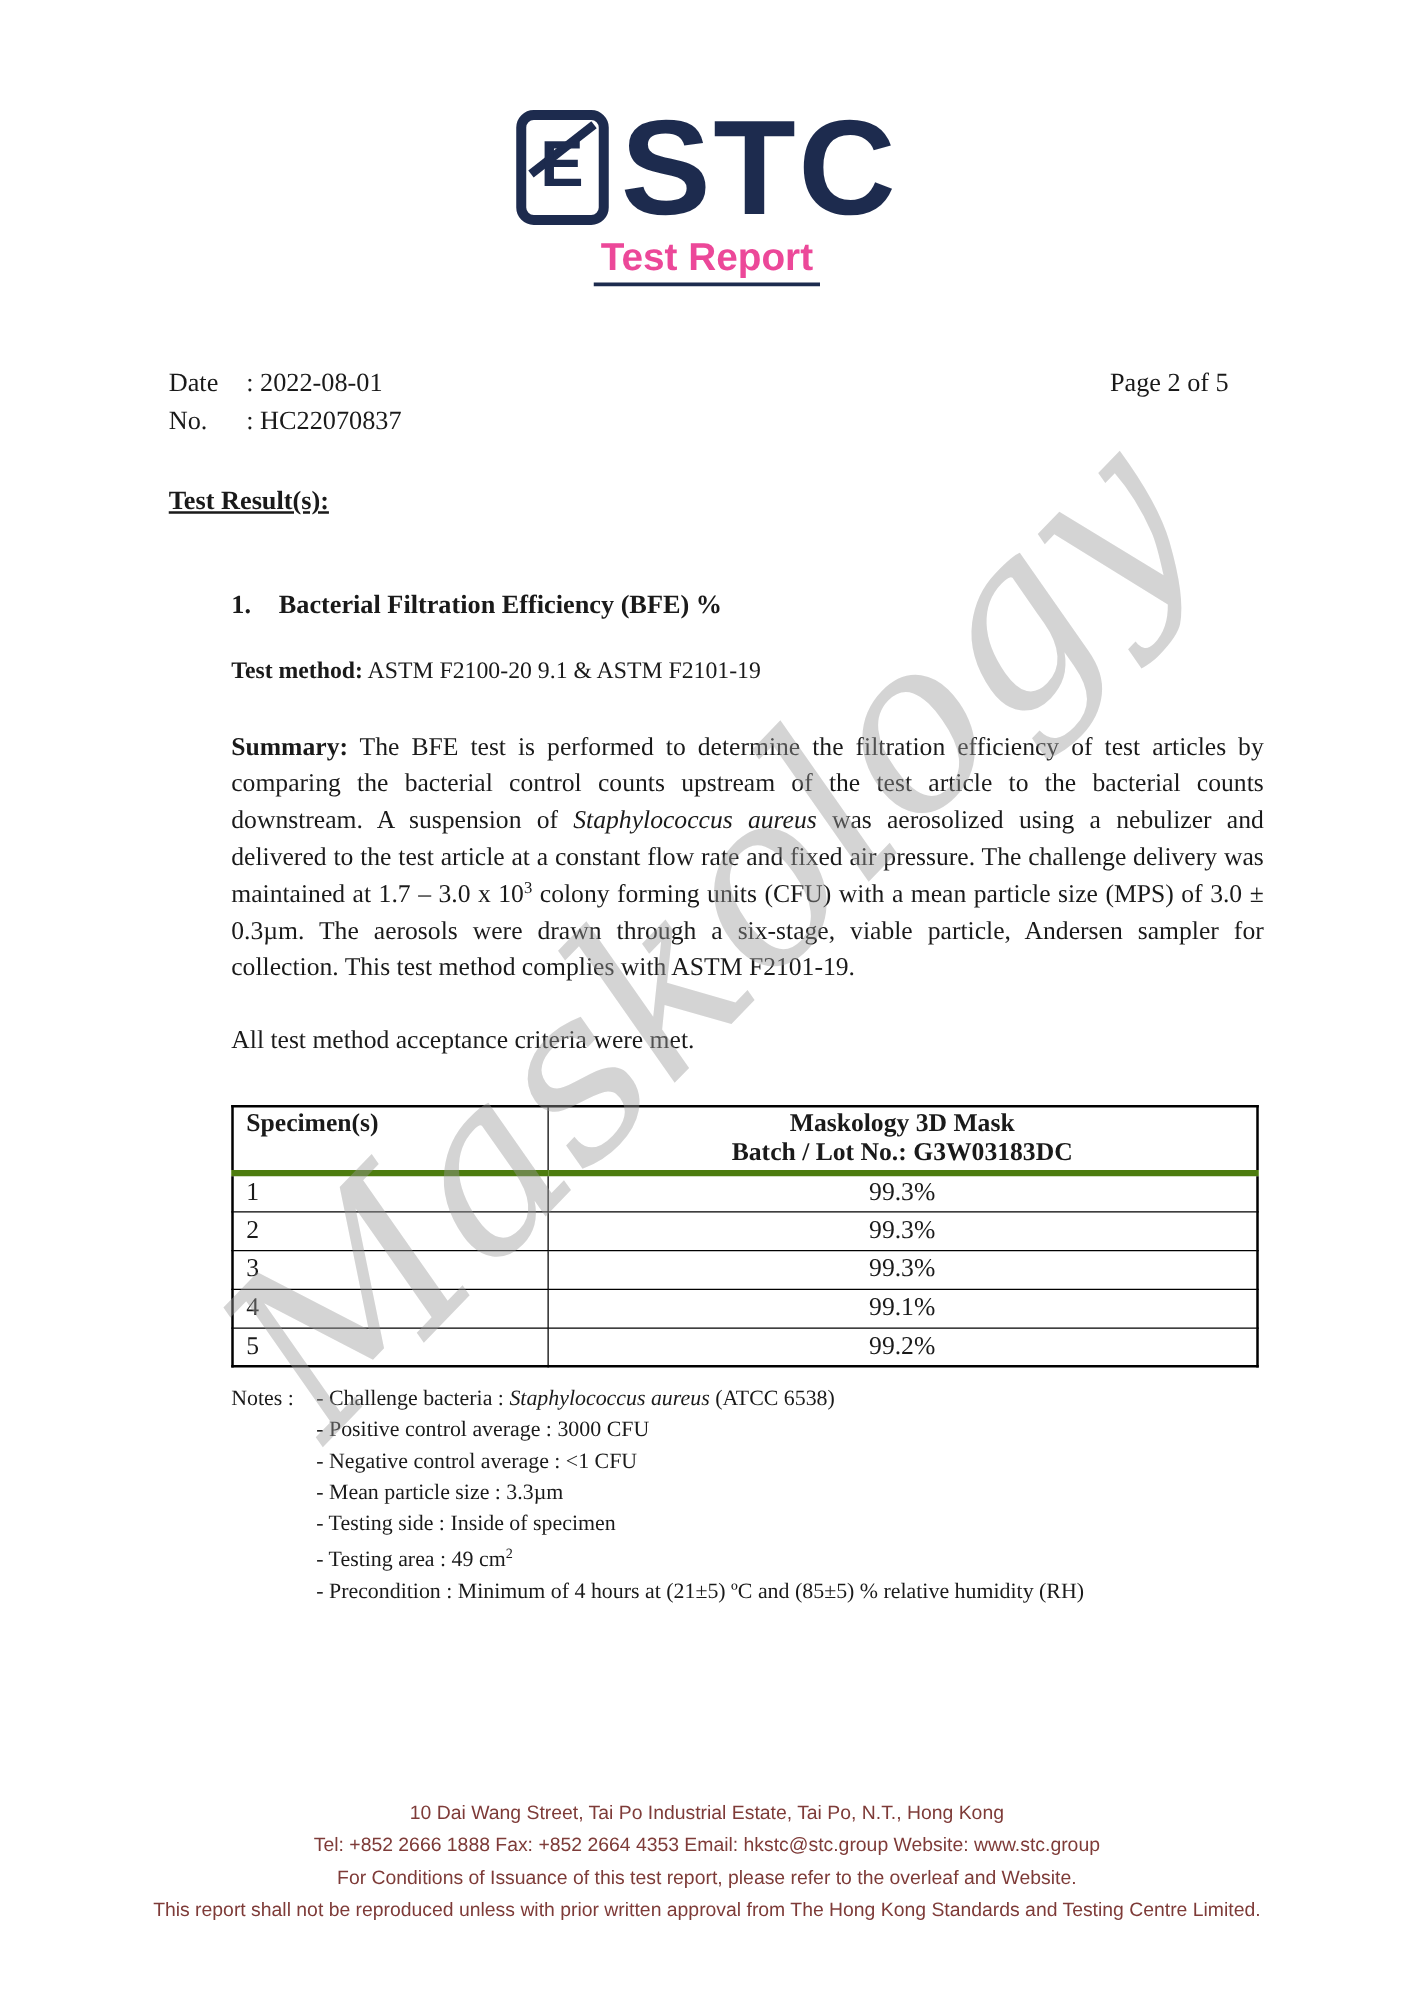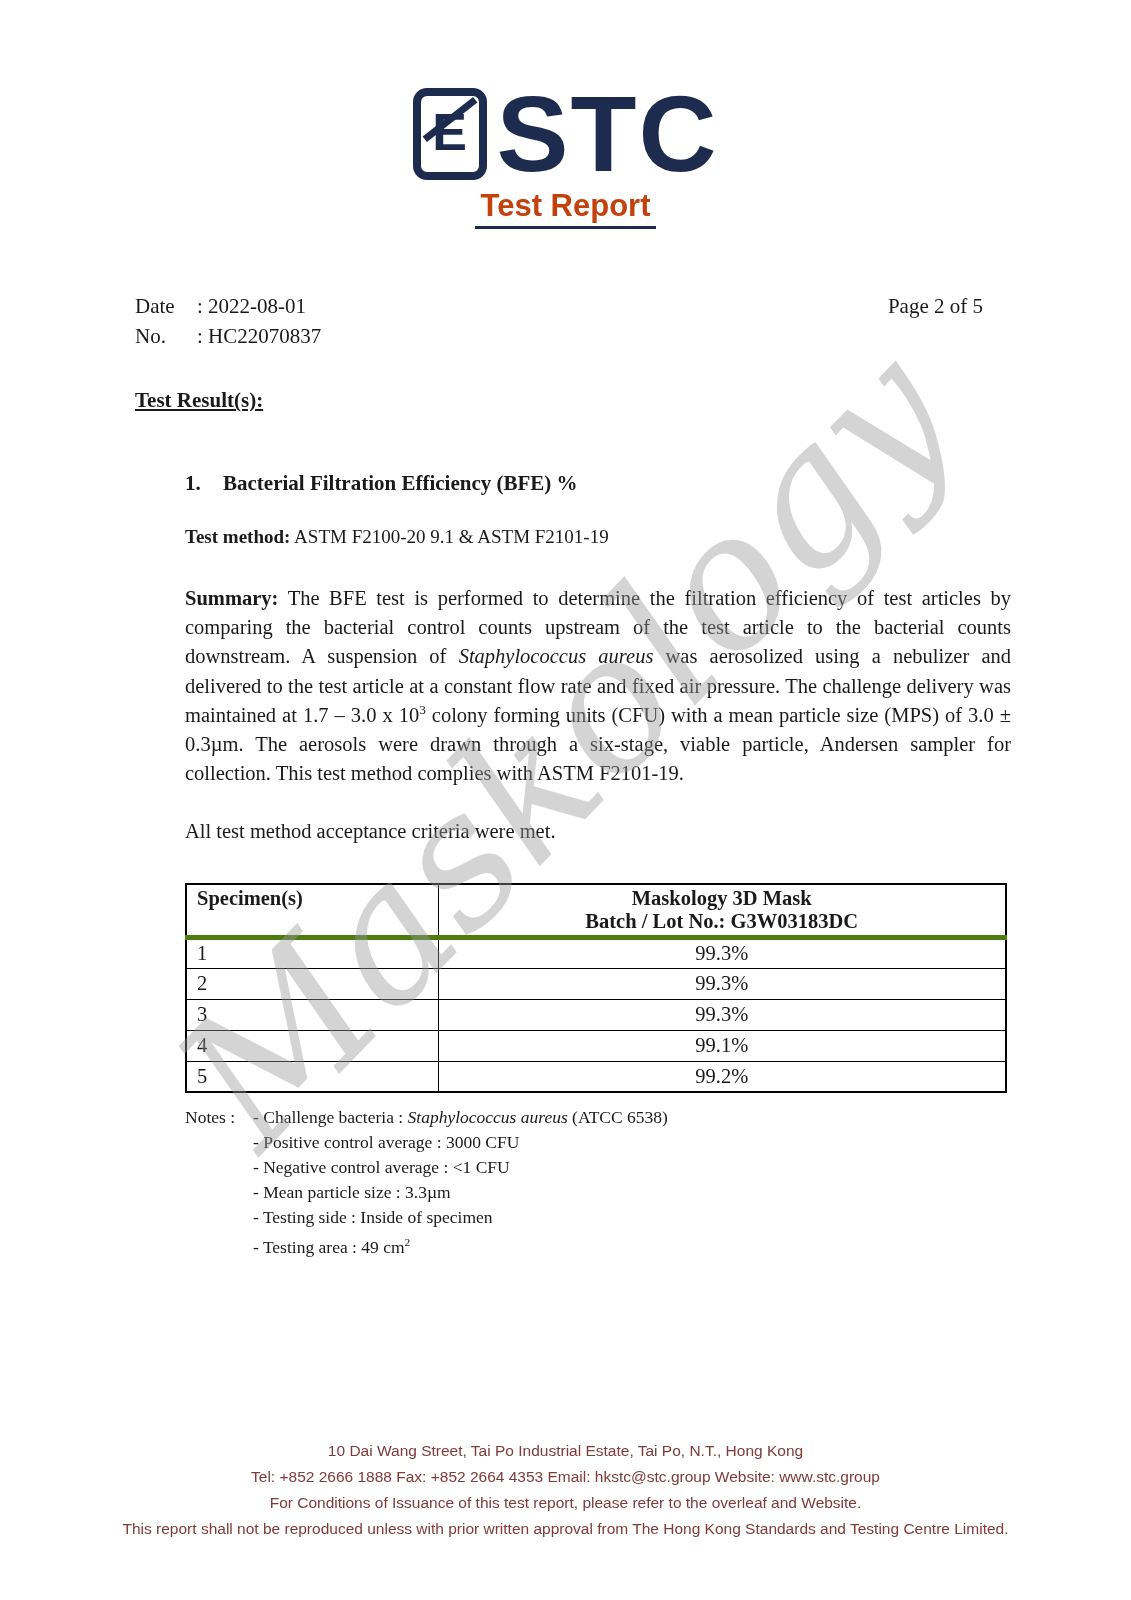--- a/index.html
+++ b/index.html
@@ -47,21 +47,21 @@
     line-height: 0.9;
     letter-spacing: 2px;
     color: #1d2b4e;
   }
   .report-title-wrap { text-align: center; margin-top: 6px; }
   .report-title {
     display: inline-block;
     font-family: "Liberation Sans", sans-serif;
     font-weight: 700;
     font-size: 31px;
-    color: #c2410c;
+    color: #ec4899;
     border-bottom: 3px solid #1d2b4e;
     padding: 0 6px 2px 6px;
   }
 
   
   .meta-row {
     display: flex;
     justify-content: space-between;
     align-items: flex-start;
     padding: 0 148px 0 135px;
@@ -249,20 +249,21 @@
 
     <div class="notes">
       <div class="notes-label">Notes :</div>
       <div class="notes-lines">
         <div class="nline"><span>- Challenge bacteria : </span><i class="species">Staphylococcus aureus</i><span> (ATCC 6538)</span></div>
         <div class="nline">- Positive control average : 3000 CFU</div>
         <div class="nline">- Negative control average : &lt;1 CFU</div>
         <div class="nline">- Mean particle size : 3.3µm</div>
         <div class="nline">- Testing side : Inside of specimen</div>
         <div class="nline"><span>- Testing area : 49 cm</span><sup>2</sup></div>
+        <div class="nline">- Precondition : Minimum of 4 hours at (21±5) ºC and (85±5) % relative humidity (RH)</div>
       </div>
     </div>
 
   </div>
 
   <div class="footer">
     <div>10 Dai Wang Street, Tai Po Industrial Estate, Tai Po, N.T., Hong Kong</div>
     <div>Tel: +852 2666 1888   Fax: +852 2664 4353        Email: hkstc@stc.group        Website: www.stc.group</div>
     <div>For Conditions of Issuance of this test report, please refer to the overleaf and Website.</div>
     <div>This report shall not be reproduced unless with prior written approval from The Hong Kong Standards and Testing Centre Limited.</div>

